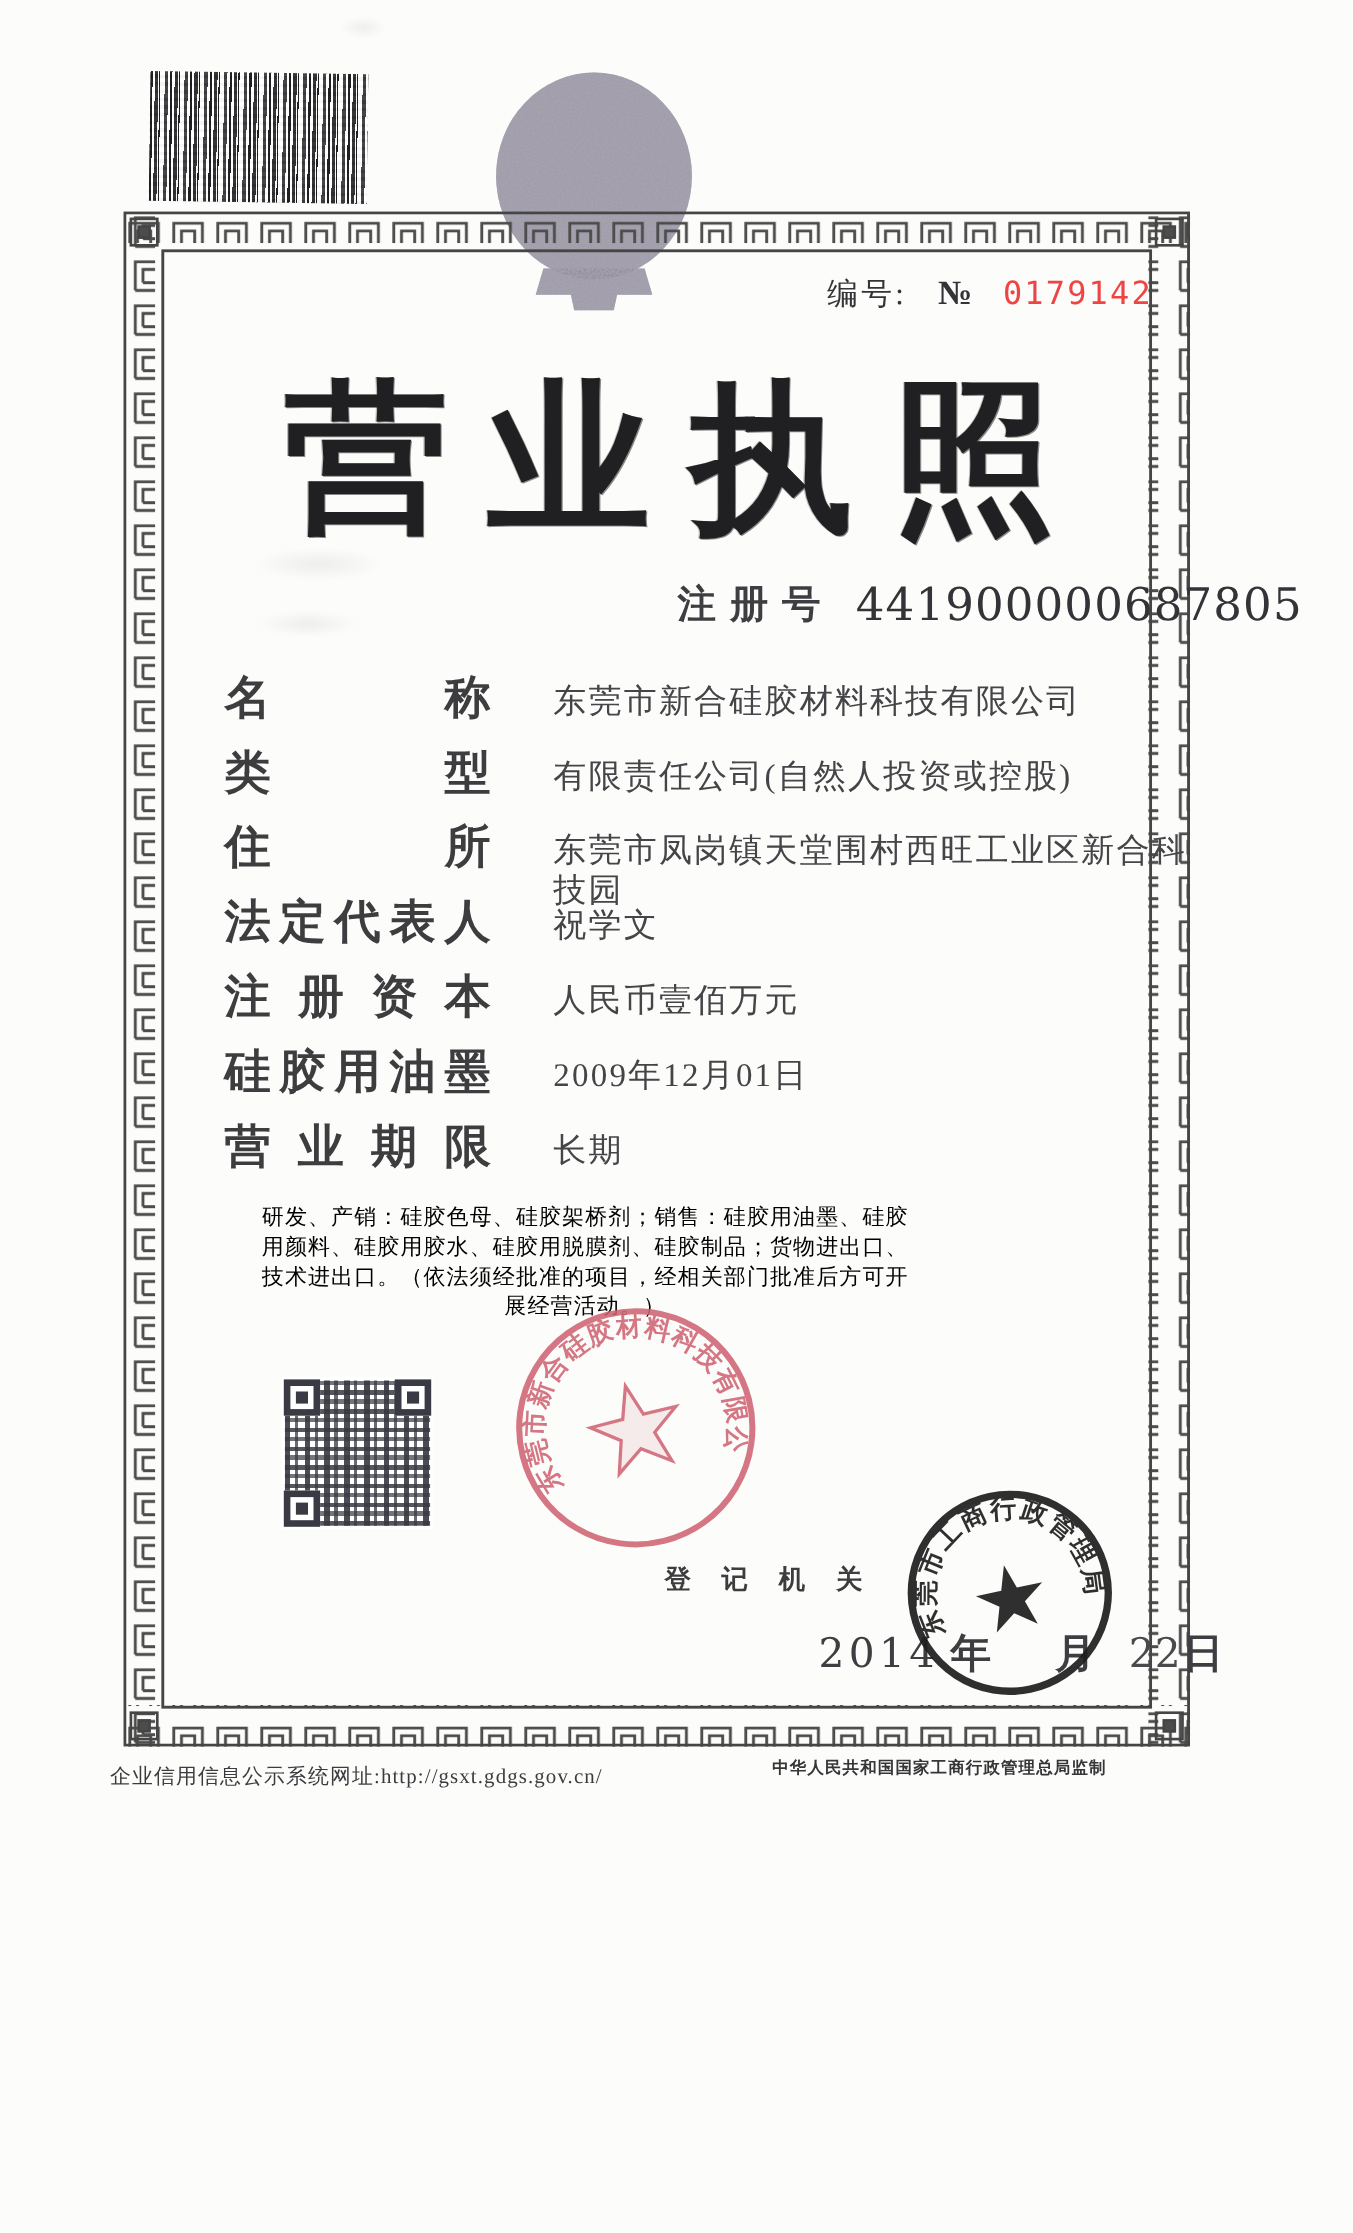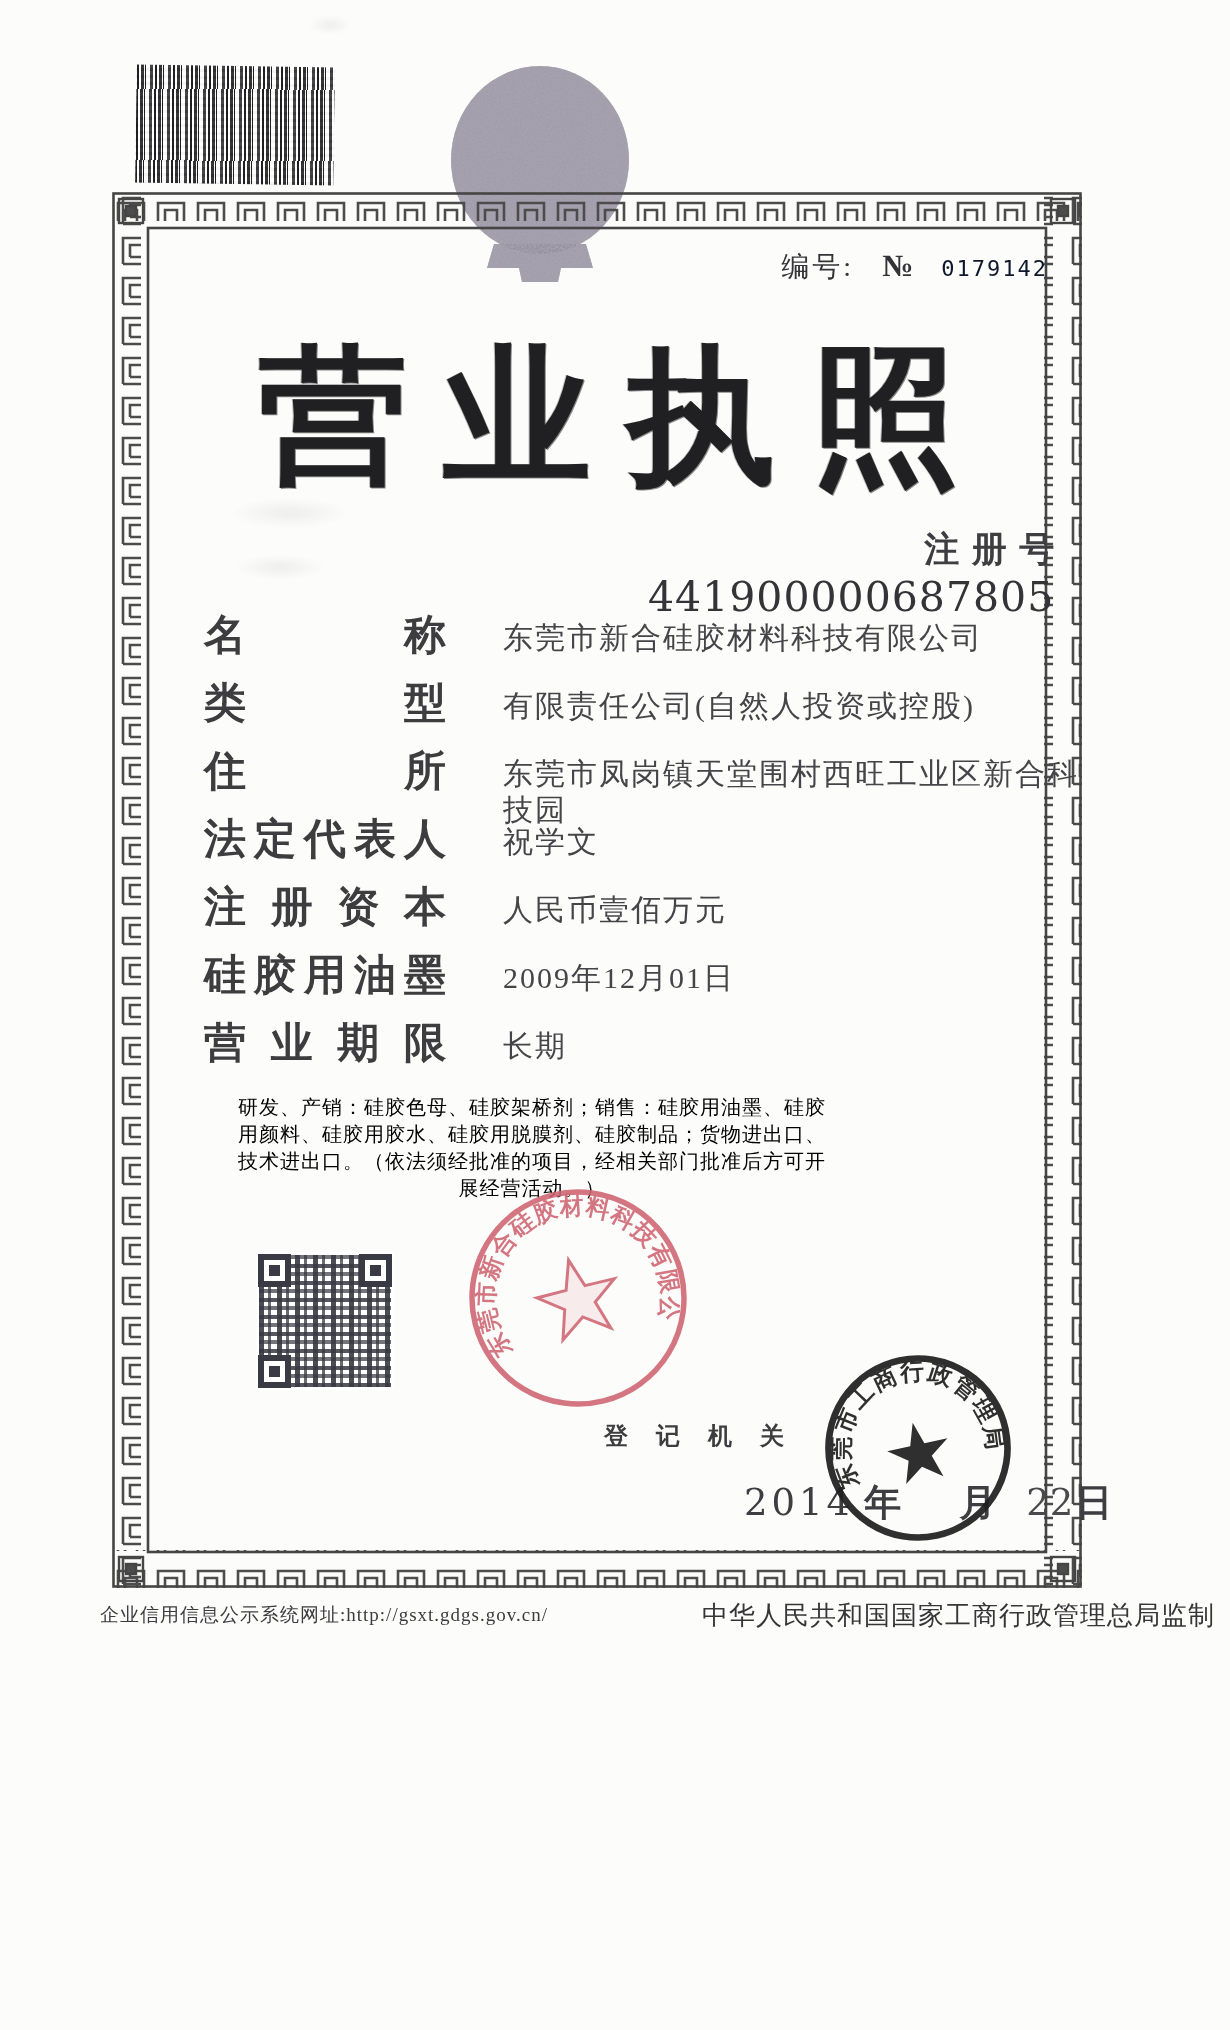--- a/index.html
+++ b/index.html
@@ -26,32 +26,32 @@
   
   .frame{left:112px;top:192px;}
 
   
   .emblem{left:440px;top:52px;}
 
   
   .serial{top:248px;right:182px;display:flex;align-items:baseline;gap:28px;
     font-size:28px;color:#343438;letter-spacing:3px;}
   .serial .nsym{font-weight:700;font-size:31px;letter-spacing:0;}
-  .serial .snum{font-family:"DejaVu Sans Mono",monospace;font-size:22px;letter-spacing:2px;color:#0f172a;}
+  .serial .snum{font-family:"DejaVu Sans Mono",monospace;font-size:29px;letter-spacing:2px;color:#ef4444;}
 
   
   .title{
     left:597px;top:318px;transform:translateX(-50%);margin-left:30px;
     font-family:"Liberation Sans",sans-serif;font-weight:900;
     font-size:148px;letter-spacing:36px;color:#202022;white-space:nowrap;
     text-shadow:1px 1px 0 rgba(40,40,40,.55), -1px 0 0 rgba(60,60,60,.35);
   }
 
   
-  .regline{left:616px;top:526px;display:flex;align-items:flex-end;flex-direction:column;}
+  .regline{left:616px;top:526px;display:flex;align-items:flex-start;}
   .reglabel{width:130px;font-size:35px;color:#3e3e42;text-align:justify;text-align-last:justify;font-weight:600;}
   .regnum{margin-left:32px;font-family:"DejaVu Serif",serif;font-size:41px;letter-spacing:1px;color:#333338;}
 
   
   .fields{left:204px;top:612px;width:880px;}
   .row{display:flex;align-items:flex-start;height:68px;gap:29px;}
   .row.scope{height:auto;}
   .flabel{flex:none;width:242px;font-size:42px;font-weight:600;color:#3d3d40;
     text-align:justify;text-align-last:justify;line-height:1.1;}
   .fvalue{margin-left:28px;padding-top:8px;font-size:30px;color:#454549;letter-spacing:2px;line-height:1.2;}
@@ -77,21 +77,21 @@
     text-align:justify;text-align-last:justify;}
   .dateline{left:744px;top:1478px;display:flex;align-items:baseline;font-size:37px;color:#3d3d42;}
   .dateline .y{font-family:"DejaVu Serif",serif;letter-spacing:4px;}
   .dateline .u1{margin-left:10px;font-weight:600;}
   .dateline .u2{margin-left:58px;font-weight:600;}
   .dateline .dd{margin-left:30px;font-family:"DejaVu Serif",serif;color:#4a4a4e;}
   .dateline .u3{margin-left:2px;font-weight:600;}
 
   
   .footer-left{left:100px;top:1602px;font-size:19px;color:#3c3c40;letter-spacing:1px;}
-  .footer-right{left:702px;top:1598px;font-size:26px;font-weight:400;color:#363639;letter-spacing:1px;}
+  .footer-right{left:702px;top:1598px;font-size:15px;font-weight:700;color:#363639;letter-spacing:1px;}
 
   
   .smudge{background:radial-gradient(closest-side, rgba(90,90,100,.5), transparent 70%);
     filter:blur(2px);opacity:.18;}
   .sm1{left:205px;top:492px;width:170px;height:42px;}
   .sm2{left:215px;top:550px;width:130px;height:34px;}
   .sm3{left:300px;top:12px;width:60px;height:26px;}
 </style>
 </head>
 <body>

